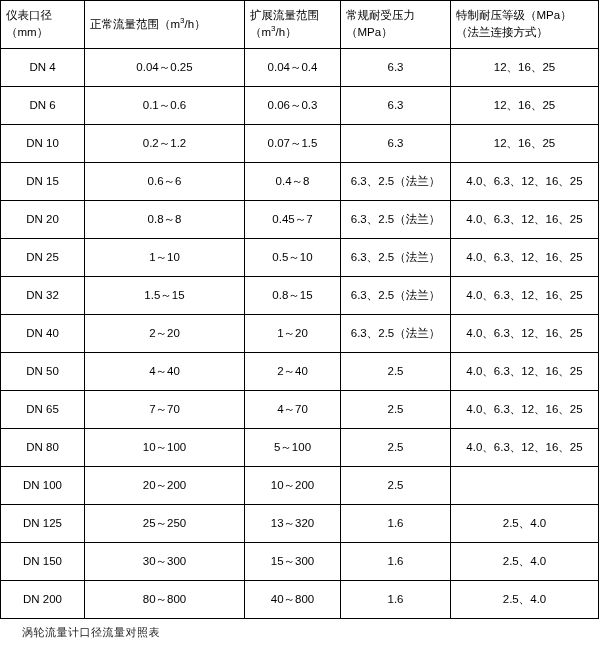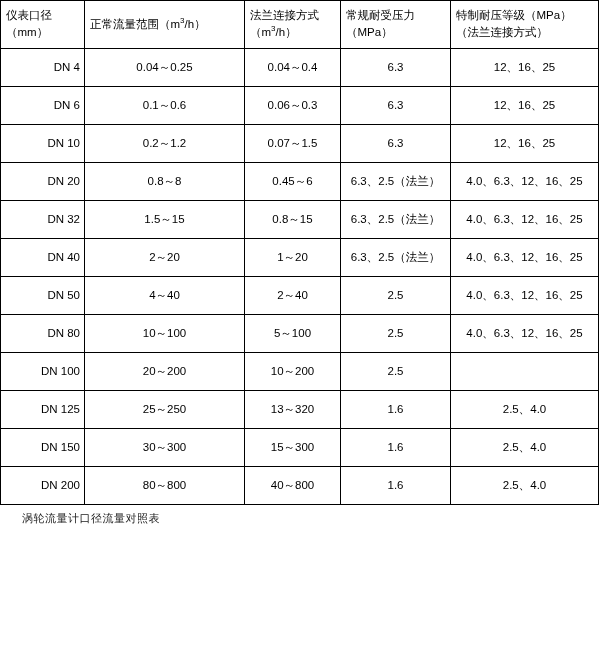--- a/index.html
+++ b/index.html
@@ -37,21 +37,21 @@
   }
   col.c0 { width: 84px; }
   col.c1 { width: 160px; }
   col.c2 { width: 96px; }
   col.c3 { width: 110px; }
   col.c4 { width: 148px; }
   #spec-table tbody tr {
     height: 38px;
   }
   #spec-table tbody td.dn {
-    text-align: right;
+    text-align: center;
   }
   sup {
     font-size: 8px;
     vertical-align: super;
     line-height: 0;
   }
   .footer-note {
     font-size: 11px;
     padding: 6px 16px 0 22px;
     color: #1a1a1a;
@@ -66,21 +66,21 @@
     <col class="c0">
       <col class="c1">
       <col class="c2">
       <col class="c3">
       <col class="c4">
   </colgroup>
   <thead>
     <tr>
       <td><span>仪表口径（m</span><sup></sup><span>m）</span></td>
       <td><span>正常流量范围（m</span><sup>3</sup><span>/h）</span></td>
-      <td><span>法兰连接方式（m</span><sup>3</sup><span>/h）</span></td>
+      <td><span>扩展流量范围（m</span><sup>3</sup><span>/h）</span></td>
       <td><span>常规耐受压力（MPa）</span></td>
       <td><span>特制耐压等级（MPa）（法兰连接方式）</span></td>
     </tr>
   </thead>
   <tbody id="table-body">
       <tr>
         <td class="dn">DN 4</td>
         <td>0.04～0.25</td>
         <td>0.04～0.4</td>
         <td>6.3</td>
@@ -94,23 +94,37 @@
         <td>12、16、25</td>
       </tr>
       <tr>
         <td class="dn">DN 10</td>
         <td>0.2～1.2</td>
         <td>0.07～1.5</td>
         <td>6.3</td>
         <td>12、16、25</td>
       </tr>
       <tr>
+        <td class="dn">DN 15</td>
+        <td>0.6～6</td>
+        <td>0.4～8</td>
+        <td>6.3、2.5（法兰）</td>
+        <td>4.0、6.3、12、16、25</td>
+      </tr>
+      <tr>
         <td class="dn">DN 20</td>
         <td>0.8～8</td>
-        <td>0.45～6</td>
+        <td>0.45～7</td>
+        <td>6.3、2.5（法兰）</td>
+        <td>4.0、6.3、12、16、25</td>
+      </tr>
+      <tr>
+        <td class="dn">DN 25</td>
+        <td>1～10</td>
+        <td>0.5～10</td>
         <td>6.3、2.5（法兰）</td>
         <td>4.0、6.3、12、16、25</td>
       </tr>
       <tr>
         <td class="dn">DN 32</td>
         <td>1.5～15</td>
         <td>0.8～15</td>
         <td>6.3、2.5（法兰）</td>
         <td>4.0、6.3、12、16、25</td>
       </tr>
@@ -118,20 +132,27 @@
         <td class="dn">DN 40</td>
         <td>2～20</td>
         <td>1～20</td>
         <td>6.3、2.5（法兰）</td>
         <td>4.0、6.3、12、16、25</td>
       </tr>
       <tr>
         <td class="dn">DN 50</td>
         <td>4～40</td>
         <td>2～40</td>
+        <td>2.5</td>
+        <td>4.0、6.3、12、16、25</td>
+      </tr>
+      <tr>
+        <td class="dn">DN 65</td>
+        <td>7～70</td>
+        <td>4～70</td>
         <td>2.5</td>
         <td>4.0、6.3、12、16、25</td>
       </tr>
       <tr>
         <td class="dn">DN 80</td>
         <td>10～100</td>
         <td>5～100</td>
         <td>2.5</td>
         <td>4.0、6.3、12、16、25</td>
       </tr>

